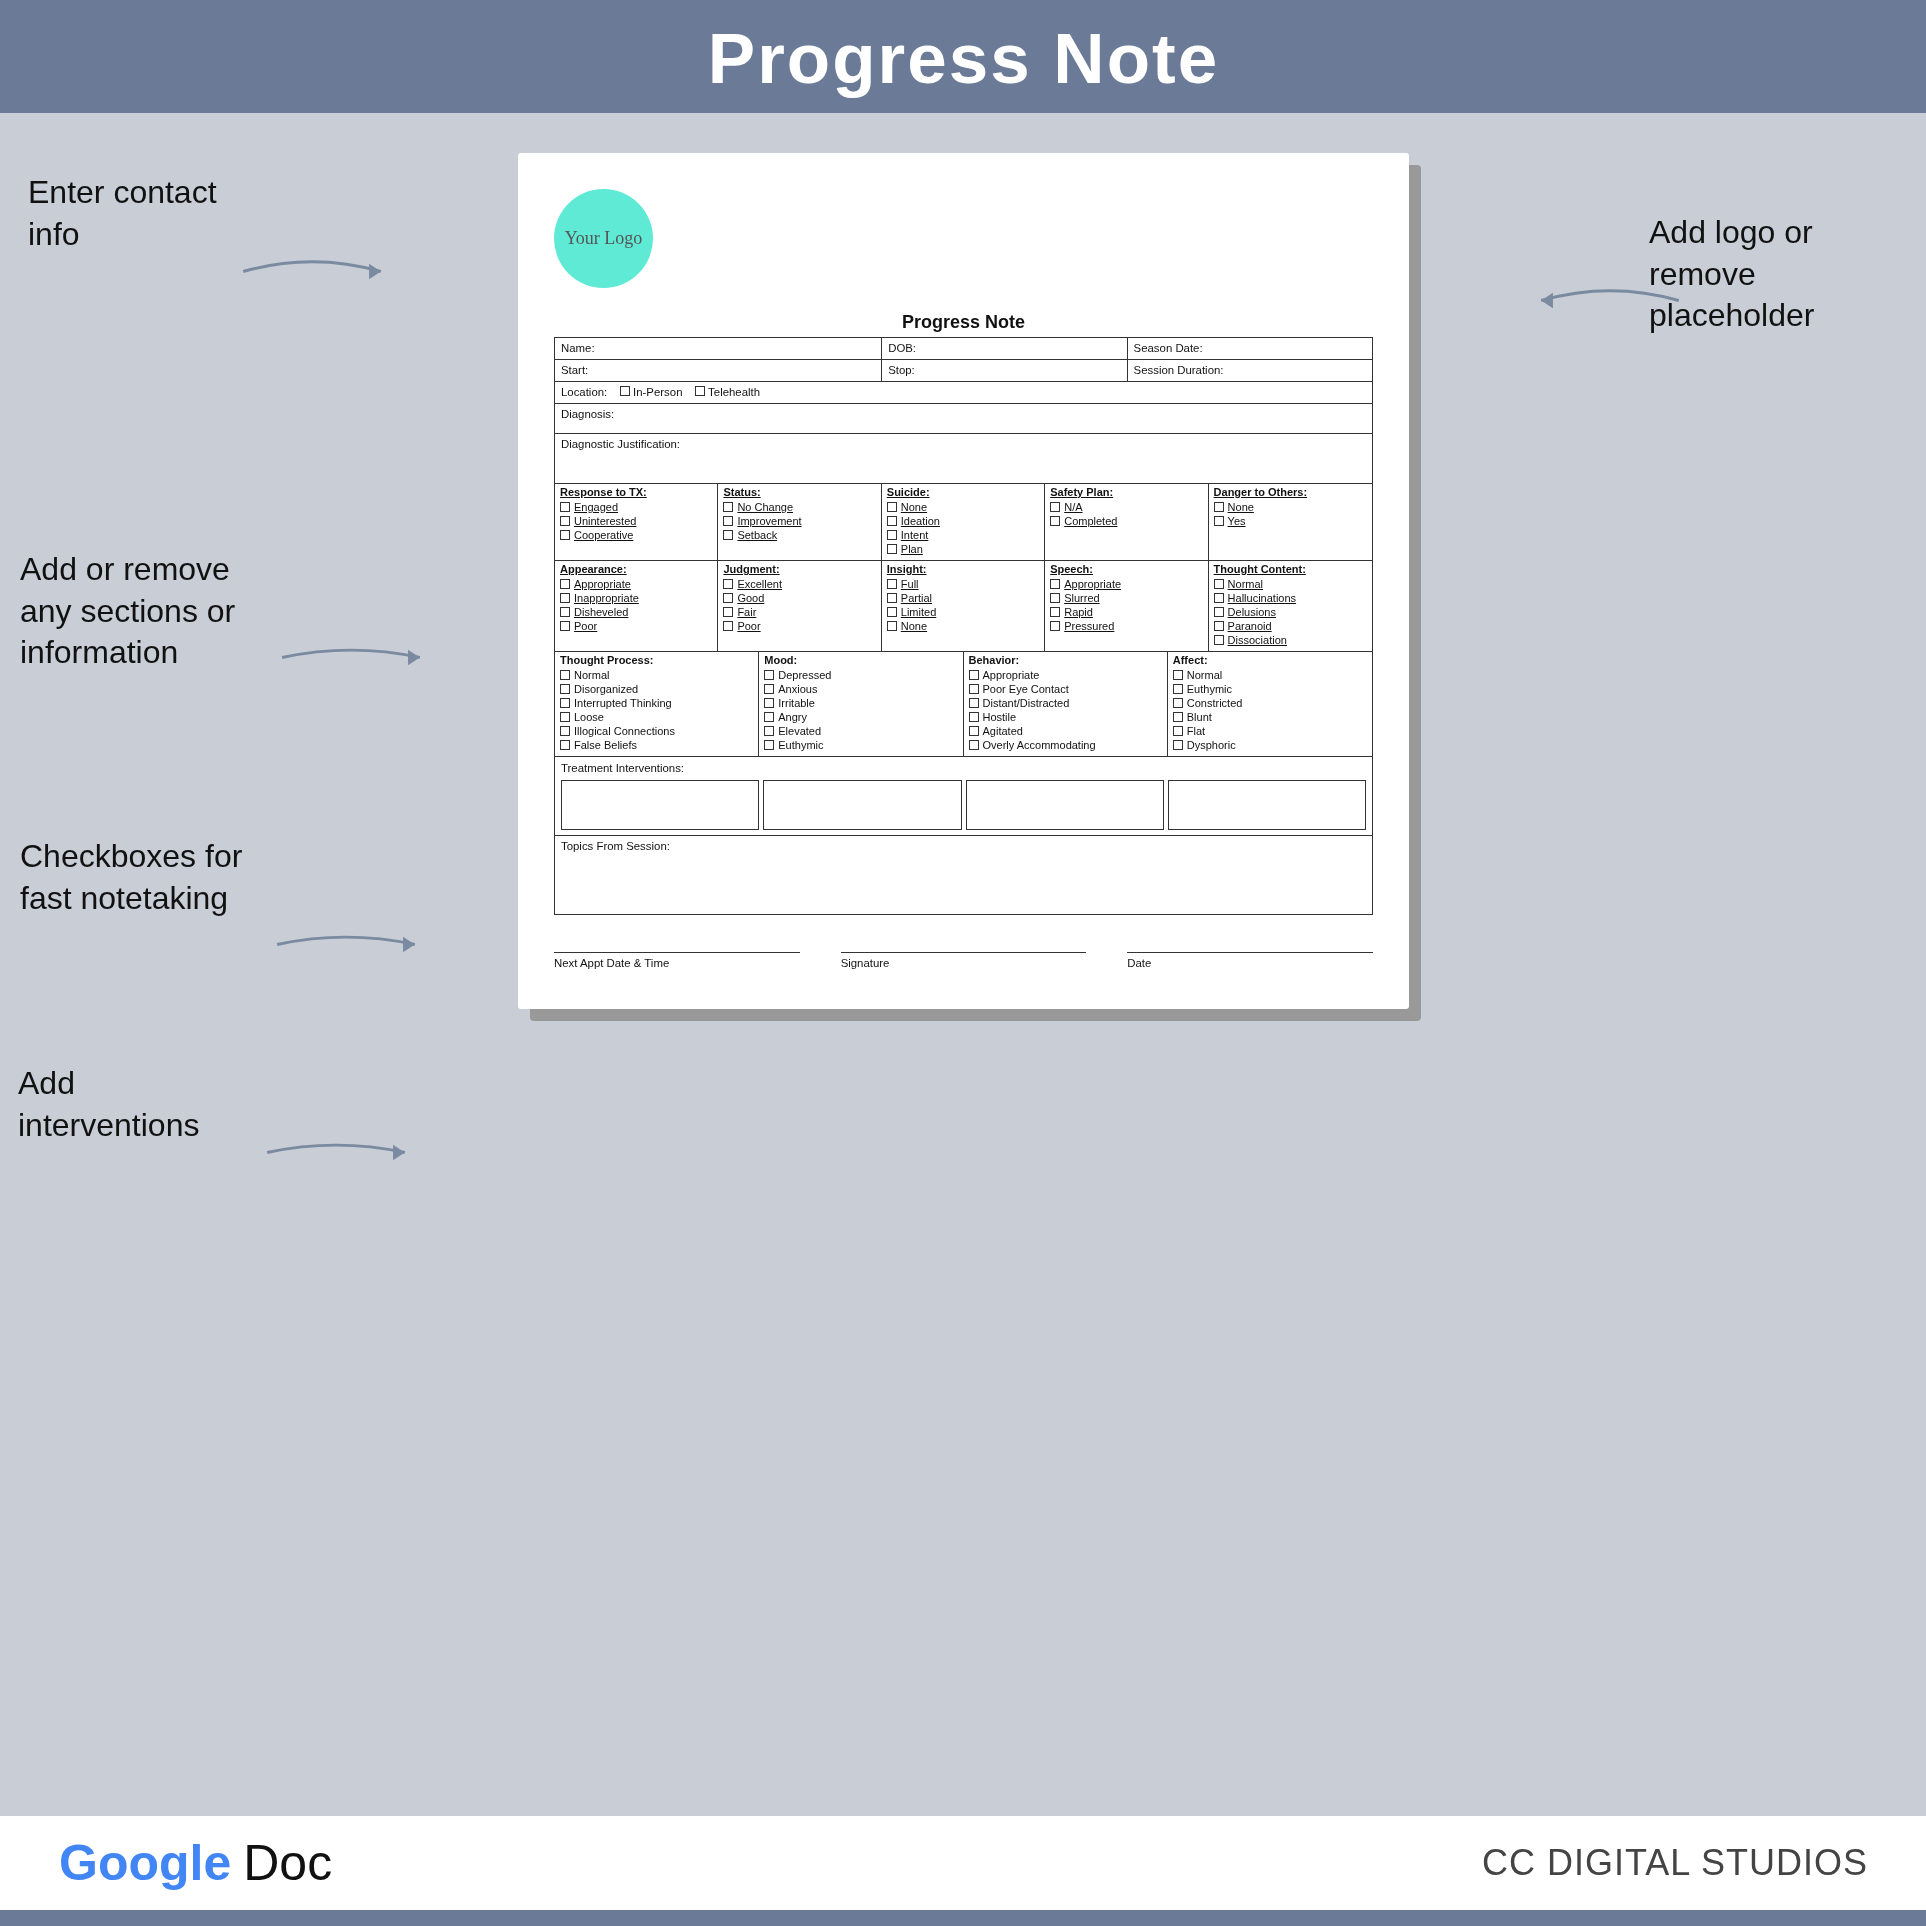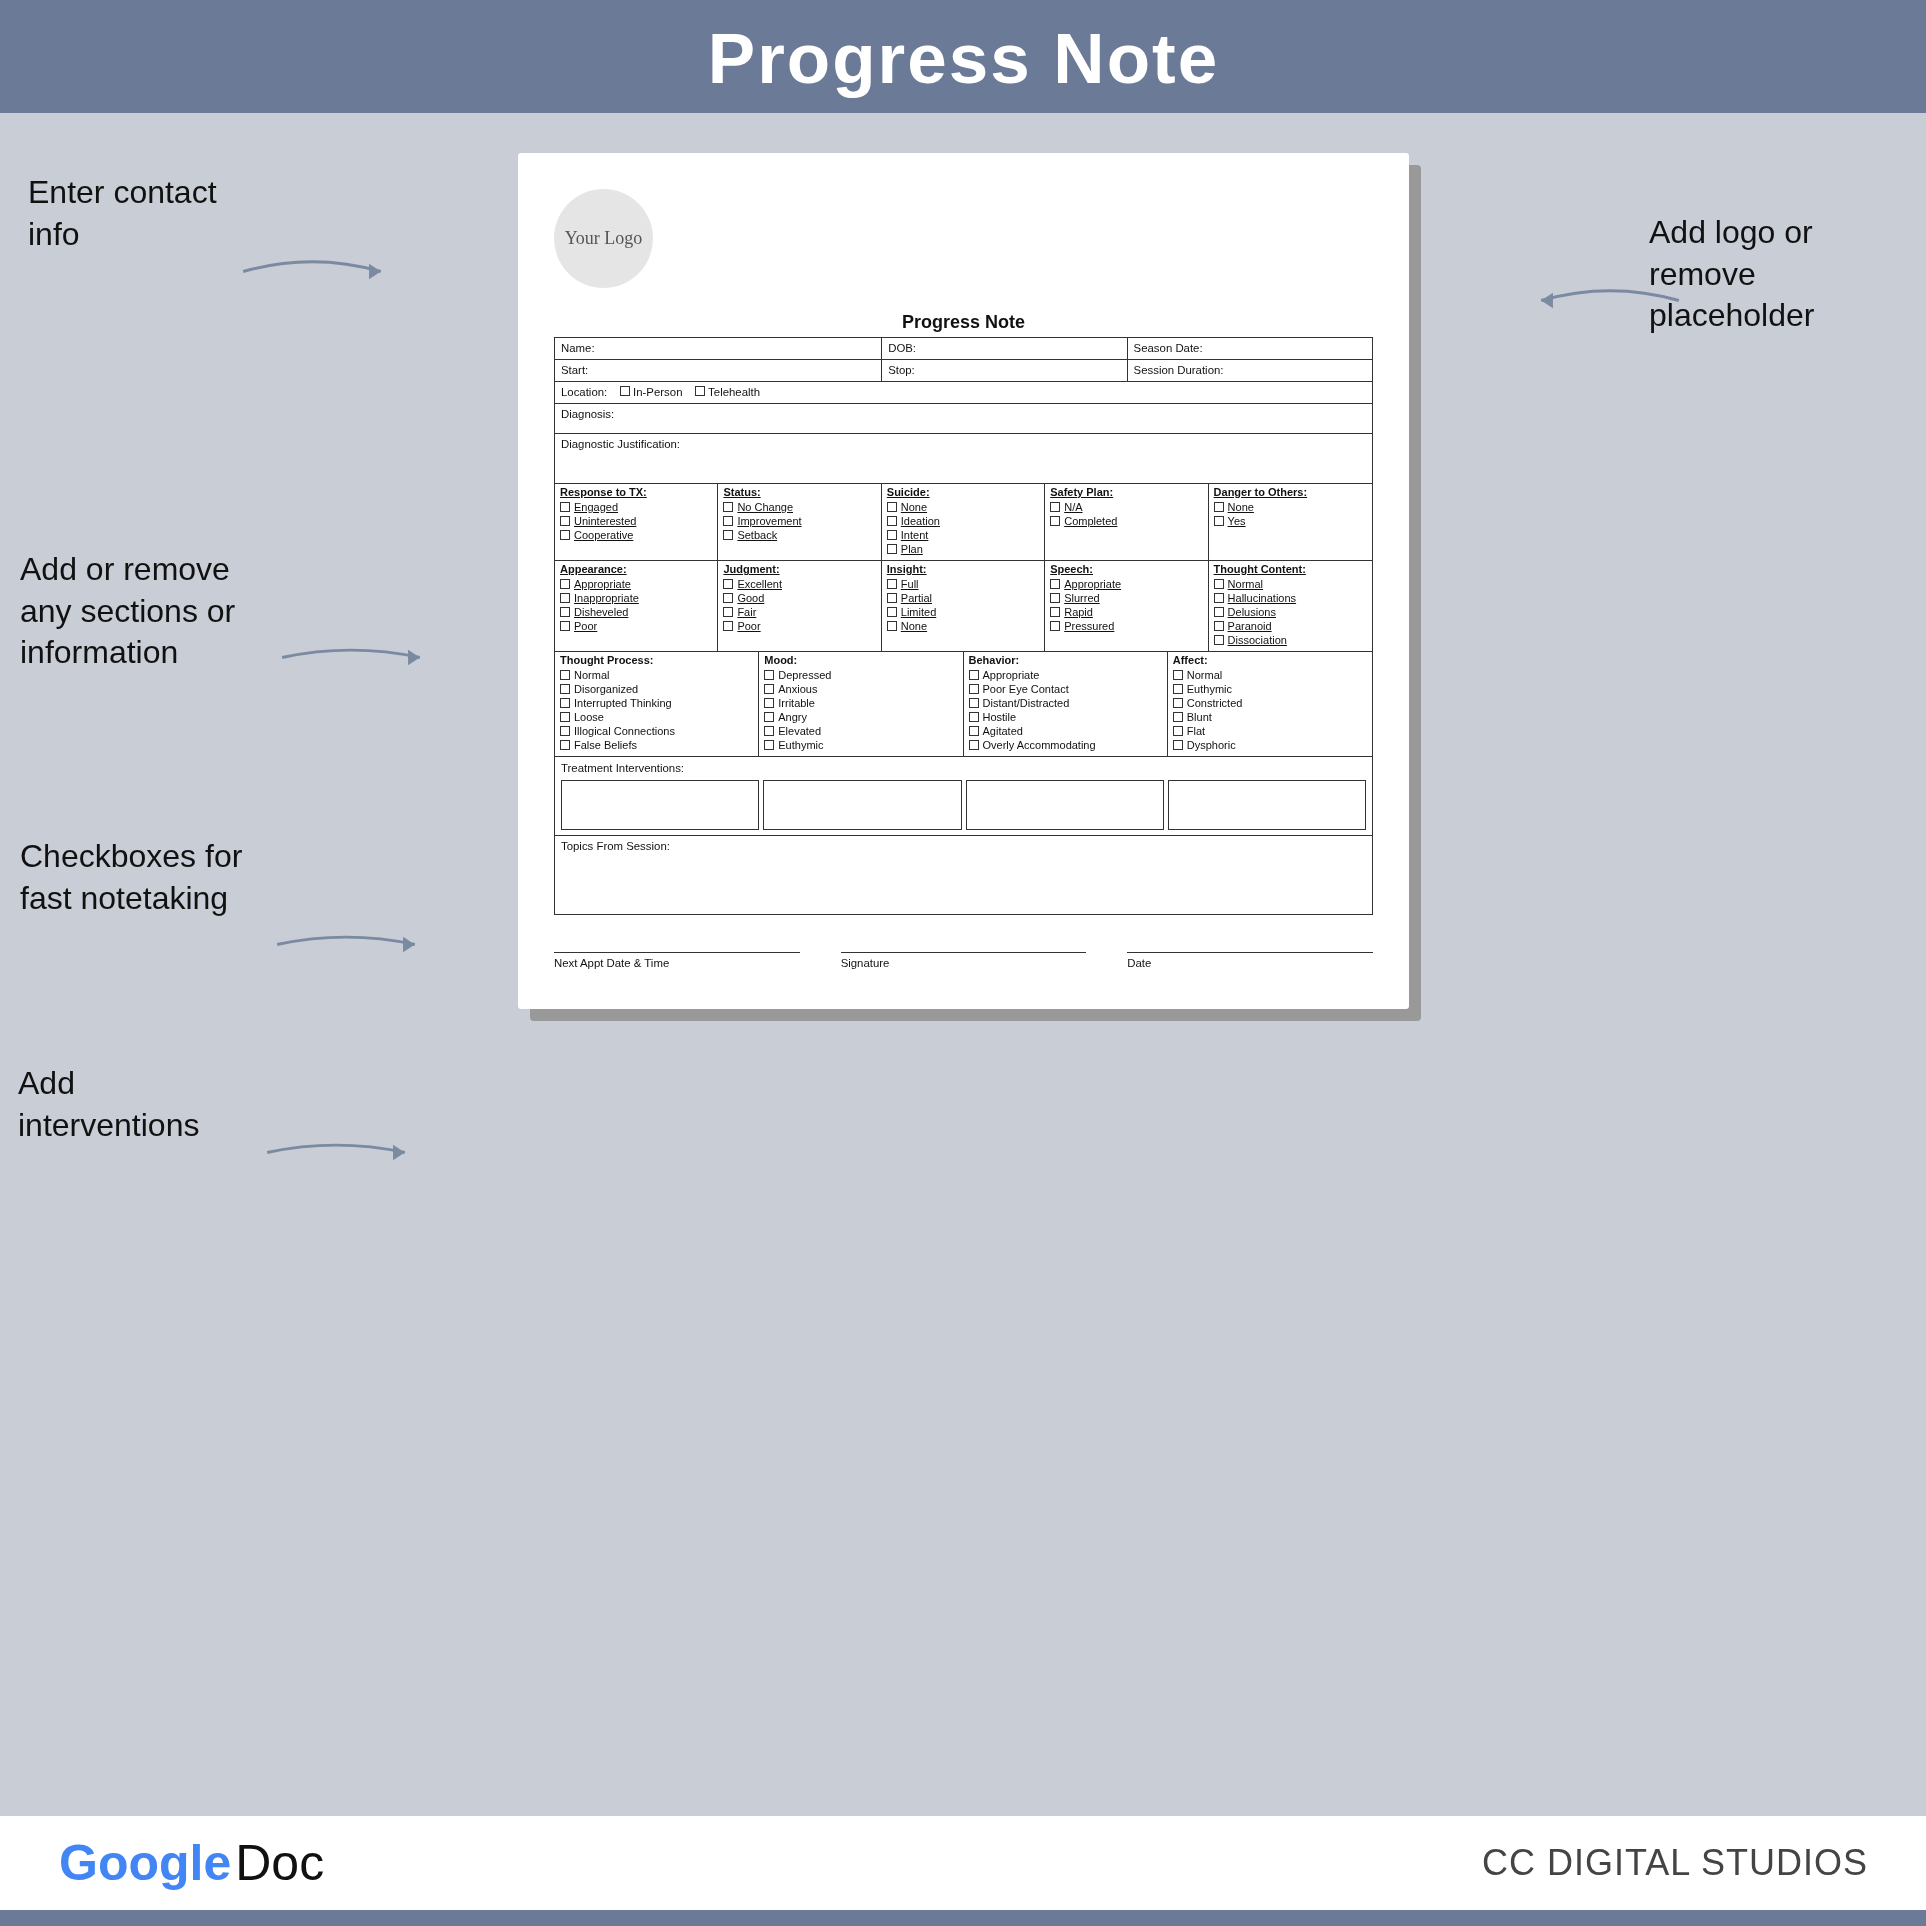--- a/index.html
+++ b/index.html
@@ -91,21 +91,21 @@
       margin-bottom: 4px;
     }
     .provider-details {
       font-size: 12.4px;
       line-height: 1.6;
     }
     .logo-placeholder {
       width: 99px;
       height: 99px;
       border-radius: 50%;
-      background: #e5e5e5;
+      background: #5eead4;
       display: flex;
       align-items: center;
       justify-content: center;
       font-size: 18px;
       color: #555;
       text-align: center;
       line-height: 1.2;
       font-family: serif;
     }
 
@@ -200,21 +200,21 @@
       background: #fff;
       padding: 18px 59px;
       display: flex;
       justify-content: space-between;
       align-items: center;
     }
     .google-doc {
       font-size: 50px;
       display: flex;
       align-items: flex-start;
-      gap: 4px;
+      gap: 12px;
     }
     .google-text {
       font-weight: 900;
       color: #4285f4;
       font-size: 50px;
     }
     .doc-text {
       font-size: 50px;
       color: #111;
       font-weight: 400;

